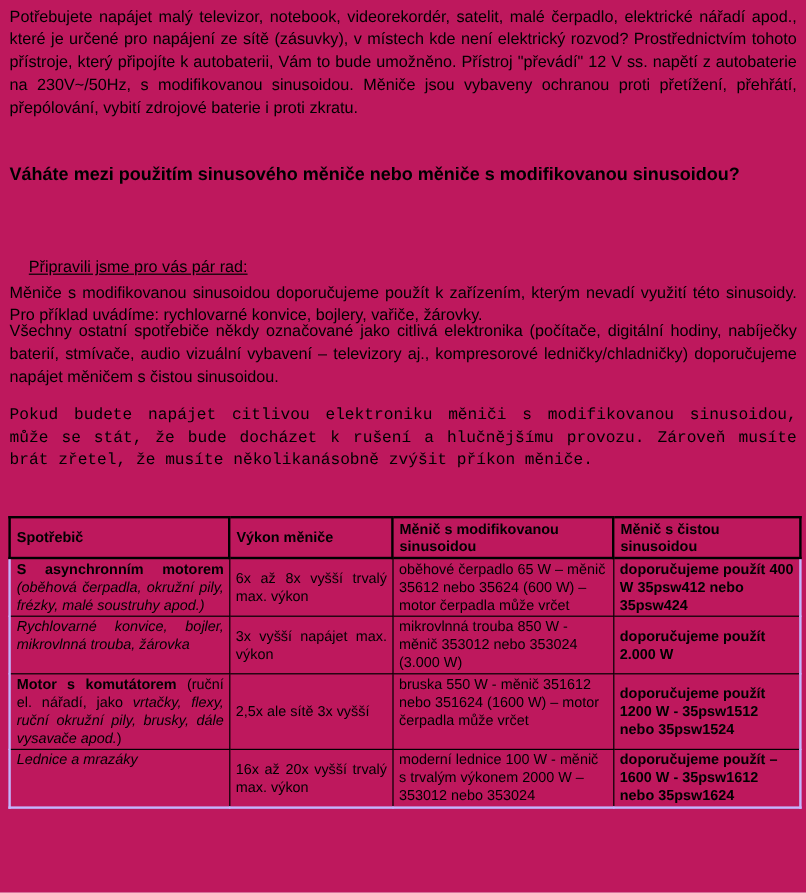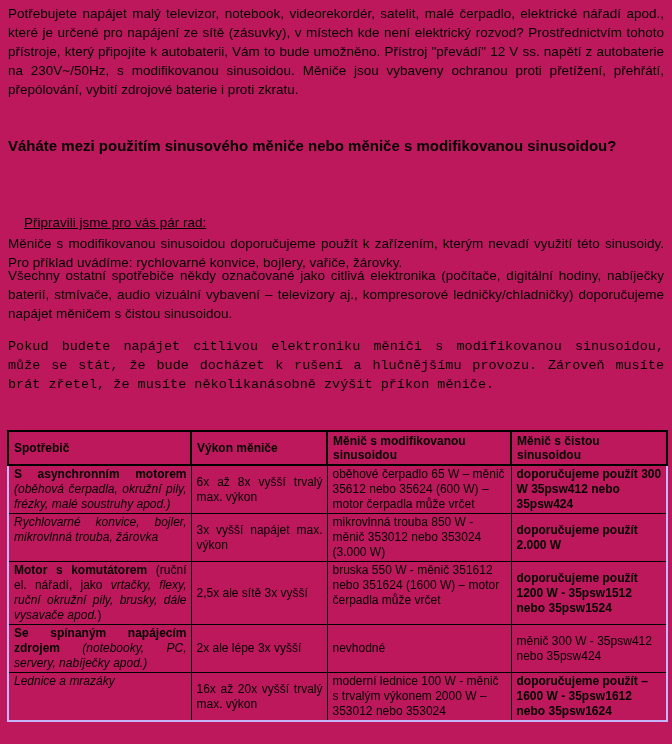--- a/index.html
+++ b/index.html
@@ -80,41 +80,35 @@
             <th>Výkon měniče</th>
             <th>Měnič s modifikovanou sinusoidou</th>
             <th>Měnič s čistou sinusoidou</th>
           </tr>
       </thead>
       <tbody id="table-body">
           <tr>
             <td><span class="b ">S asynchronním motorem </span><span class="i">(oběhová čerpadla, okružní pily, frézky, malé soustruhy apod.)</span></td>
             <td><span class="">6x až 8x vyšší trvalý max. výkon</span></td>
             <td><span class="">oběhové čerpadlo 65 W – měnič 35612 nebo 35624 (600 W) – motor čerpadla může vrčet</span></td>
-            <td><span class="b ">doporučujeme použít 300 W 35psw412 nebo 35psw424</span></td>
+            <td><span class="b ">doporučujeme použít 400 W 35psw412 nebo 35psw424</span></td>
           </tr>
           <tr>
             <td><span class="i">Rychlovarné konvice, bojler, mikrovlnná trouba, žárovka</span></td>
             <td><span class="">3x vyšší napájet max. výkon</span></td>
             <td><span class="">mikrovlnná trouba 850 W - měnič 353012 nebo 353024 (3.000 W)</span></td>
             <td><span class="b ">doporučujeme použít 2.000 W</span></td>
           </tr>
           <tr>
             <td><span class="b ">Motor s komutátorem</span><span class=""> (ruční el. nářadí, jako </span><span class="i">vrtačky, flexy, ruční okružní pily, brusky, dále vysavače apod.</span><span class="">)</span></td>
             <td><span class="">2,5x ale sítě 3x vyšší</span></td>
             <td><span class="">bruska 550 W - měnič 351612 nebo 351624 (1600 W) – motor čerpadla může vrčet</span></td>
             <td><span class="b ">doporučujeme použít 1200 W - 35psw1512 nebo 35psw1524</span></td>
           </tr>
           <tr>
-            <td><span class="b ">Se spínaným napájecím zdrojem </span><span class="i">(notebooky, PC, servery, nabíječky apod.)</span></td>
-            <td><span class="">2x ale lépe 3x vyšší</span></td>
-            <td><span class="">nevhodné</span></td>
-            <td><span class="">měnič 300 W - 35psw412 nebo 35psw424</span></td>
-          </tr>
-          <tr>
             <td><span class="i">Lednice a mrazáky</span></td>
             <td><span class="">16x až 20x vyšší trvalý max. výkon</span></td>
             <td><span class="">moderní lednice 100 W - měnič s trvalým výkonem 2000 W – 353012 nebo 353024</span></td>
             <td><span class="b ">doporučujeme použít – 1600 W - 35psw1612 nebo 35psw1624</span></td>
           </tr>
         </tbody>
     </table>
   </div>
 
 </div>

